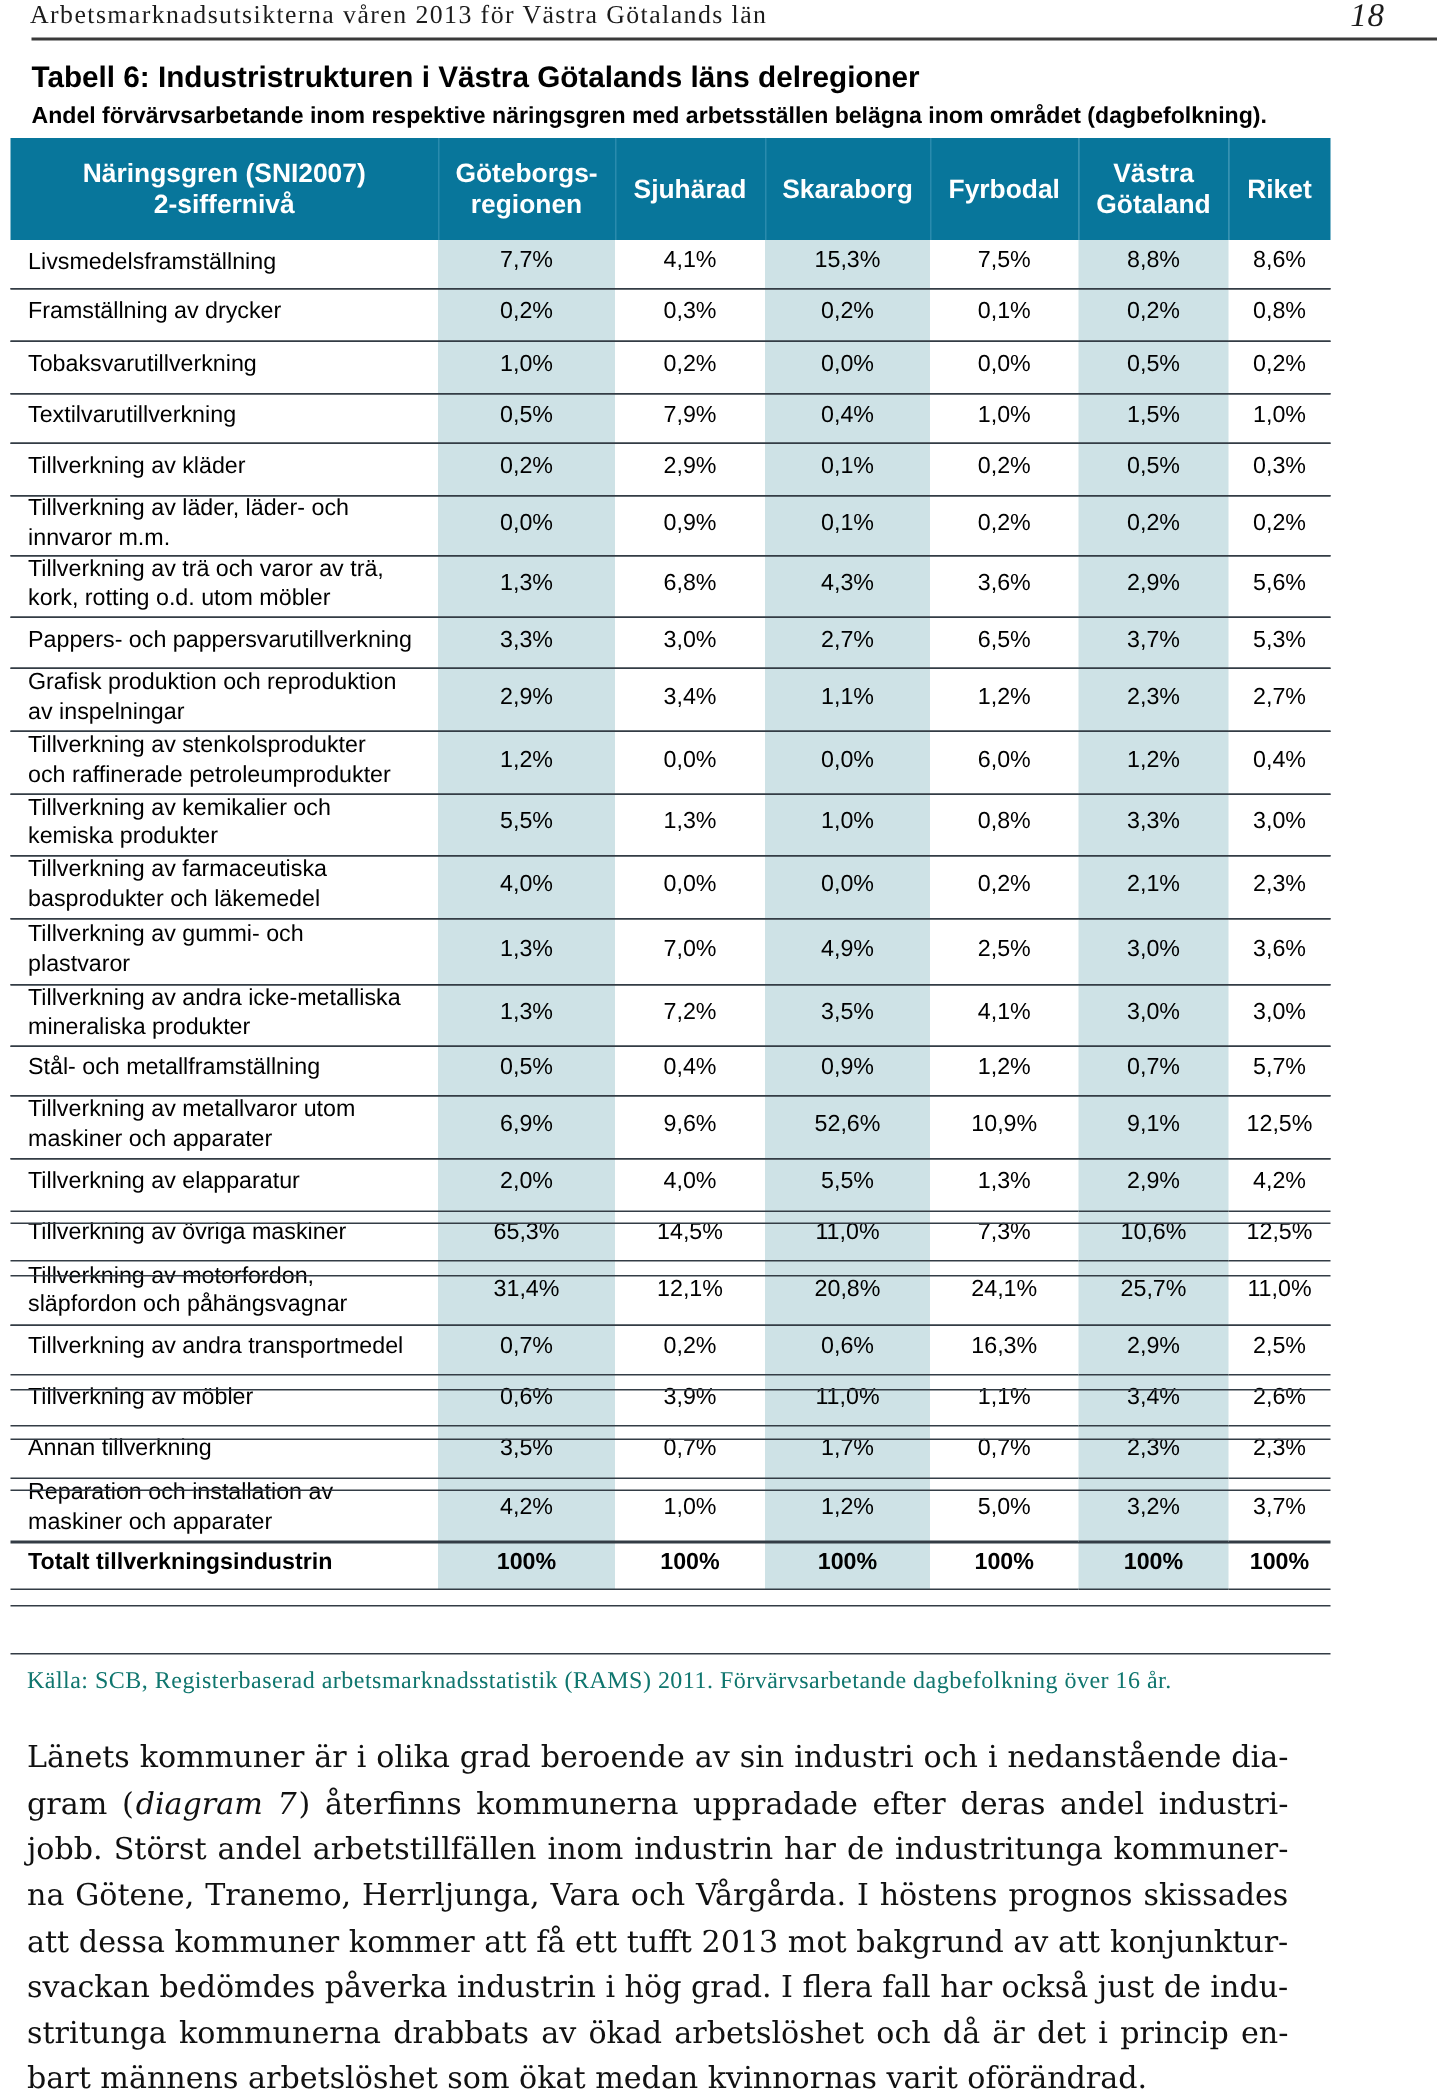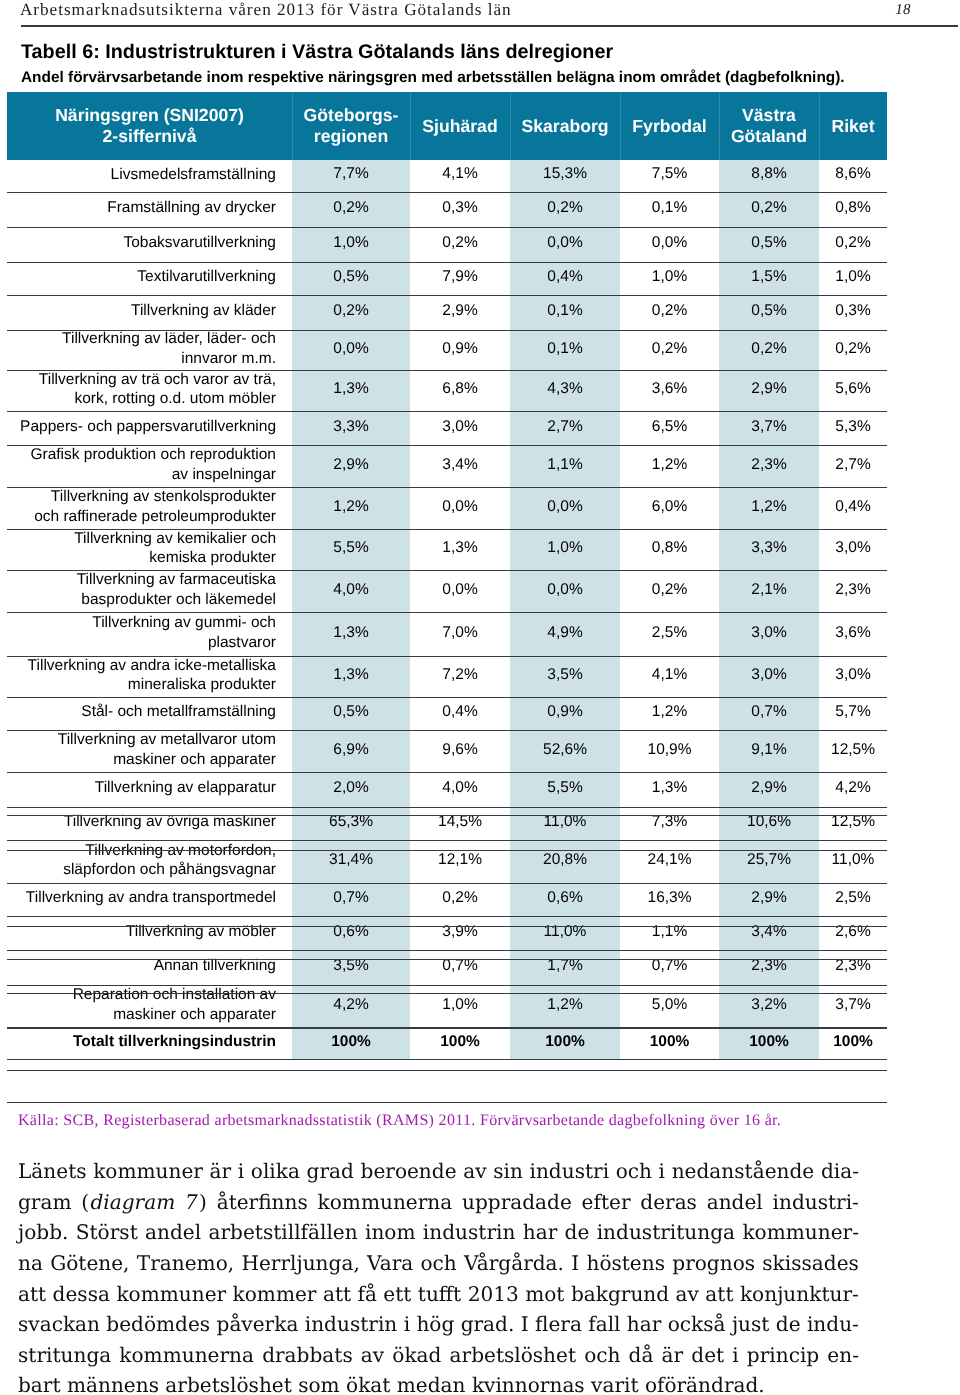--- a/index.html
+++ b/index.html
@@ -5,21 +5,21 @@
 <style>
   html,body{margin:0;padding:0;}
   body{width:960px;height:1395px;background:#ffffff;
        font-family:"Liberation Serif",serif;overflow:hidden;
        -webkit-font-smoothing:antialiased;text-rendering:geometricPrecision;}
   .page{position:relative;width:812px;height:1395px;}
 
   
   .runhead{position:absolute;left:20px;top:1px;width:907px;height:24px;}
   .rh-title{position:absolute;left:0;top:0;font-size:17.2px;letter-spacing:0.96px;color:#1c1c1c;white-space:nowrap;line-height:18px;}
-  .rh-page{position:absolute;right:16px;top:0;font-size:15px;font-style:italic;color:#1c1c1c;line-height:18px;letter-spacing:0.4px;}
+  .rh-page{position:absolute;right:4px;top:0;font-size:22px;font-style:italic;color:#1c1c1c;line-height:18px;letter-spacing:0.4px;}
   .rule{position:absolute;left:21px;top:25px;width:937px;height:1.7px;background:#3a3a3a;}
 
   
   .cap{position:absolute;left:21px;top:41px;font-family:"Liberation Sans",sans-serif;
        font-weight:bold;font-size:19.8px;color:#000;white-space:nowrap;line-height:23px;}
   .subcap{position:absolute;left:21px;top:69px;font-family:"Liberation Sans",sans-serif;
           font-weight:bold;font-size:15.4px;color:#000;white-space:nowrap;line-height:18px;}
 
   
   .tblwrap{position:absolute;left:7px;top:92px;width:880px;}
@@ -29,29 +29,29 @@
   .colstripe{position:absolute;top:68px;bottom:0;background:#cee2e6;}
   .hdrdiv{position:absolute;top:0;height:68px;width:1px;background:#2a8bae;}
   .rowrule{position:absolute;left:0;width:880px;height:1.4px;background:#333c45;}
   table.t{position:relative;z-index:1;width:880px;border-collapse:collapse;table-layout:fixed;
           font-family:"Liberation Sans",sans-serif;}
   table.t th{background:#08769b;color:#ffffff;font-weight:bold;font-size:17.6px;
              text-align:center;vertical-align:middle;padding:0;height:68px;line-height:21px;}
   table.t th div{white-space:nowrap;}
   table.t td{font-size:15.5px;color:#000;border-bottom:1.3px solid #333c45;
              padding:0;vertical-align:middle;box-sizing:border-box;}
-  table.t td.lbl{text-align:right;padding-left:11.7px;padding-right:16px;line-height:19.5px;}
+  table.t td.lbl{text-align:left;padding-left:11.7px;padding-right:16px;line-height:19.5px;}
   table.t td.lbl div,table.t td.num{position:relative;top:-1.5px;}
   table.t td.lbl div{white-space:nowrap;}
   table.t td.num{text-align:center;}
   td.sh{background:transparent;}
   tr.total td{font-weight:bold;}
 
   
-  .src{position:absolute;left:18px;top:1112px;font-size:16px;letter-spacing:0.32px;color:#a21caf;white-space:nowrap;line-height:17px;}
+  .src{position:absolute;left:18px;top:1112px;font-size:16px;letter-spacing:0.32px;color:#0f766e;white-space:nowrap;line-height:17px;}
   .bodytext{position:absolute;left:18px;top:1156px;width:841px;
             font-family:"DejaVu Serif",serif;font-size:20.1px;color:#111;}
   .bodyline{height:30.65px;line-height:30.65px;white-space:nowrap;
             display:flex;justify-content:space-between;}
   .bodyline.last{display:block;}
   .bodyline .w{white-space:pre;}
   .bodyline .glue{margin-left:-0.42em;}
   .bodyline i{font-style:italic;}
   table.t th.c0{width:285px;}
   table.t th.c1{width:118px;}

